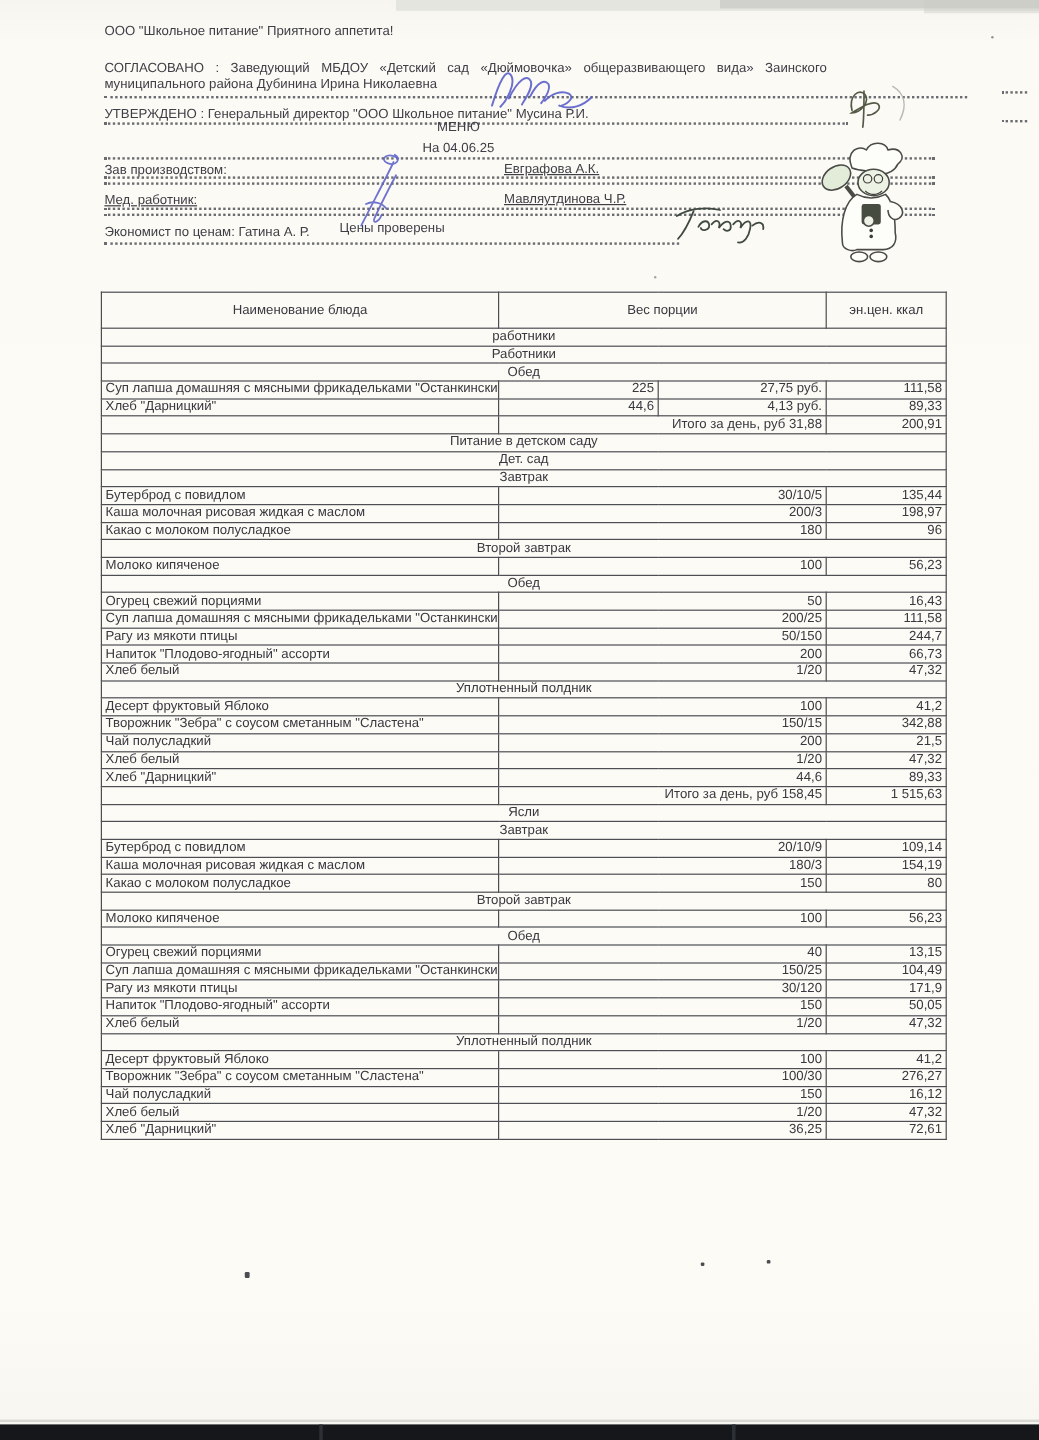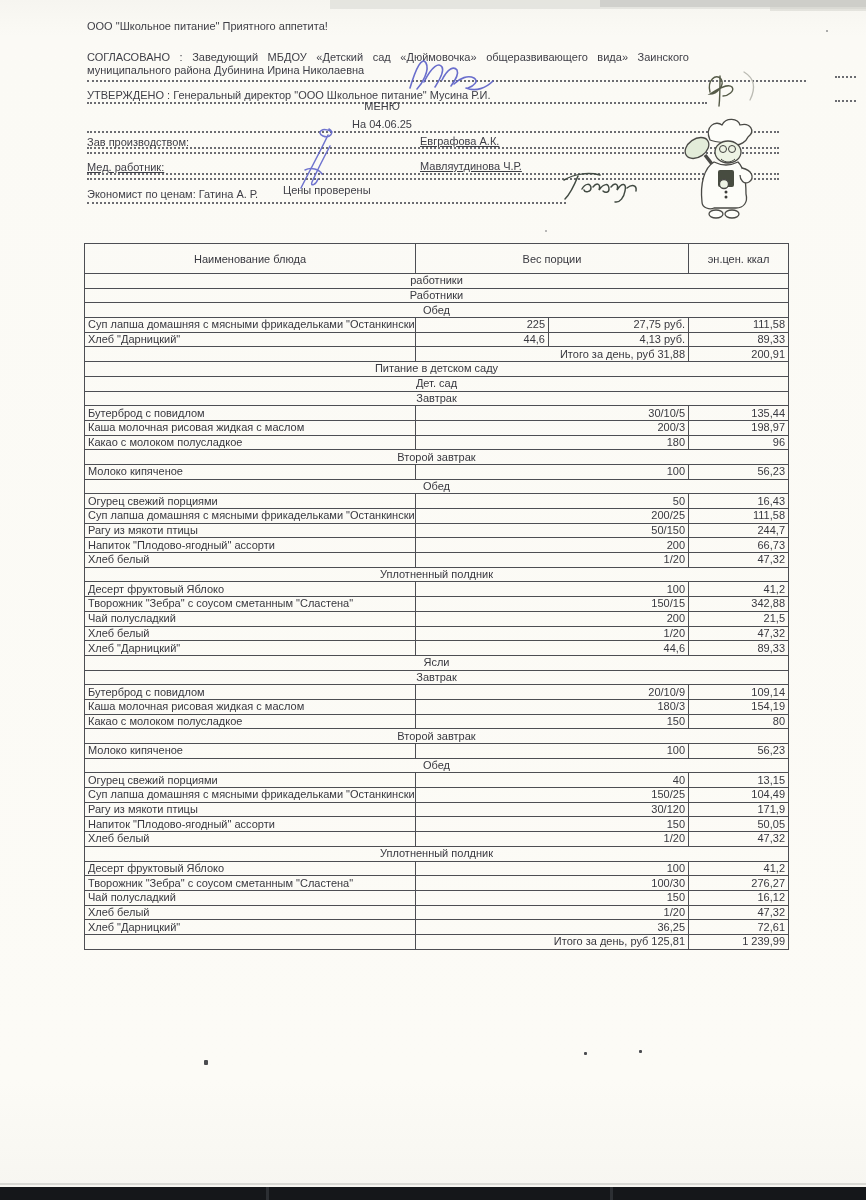--- a/index.html
+++ b/index.html
@@ -254,20 +254,25 @@
           <td>Хлеб белый</td>
           <td class="num" colspan="2">1/20</td>
           <td class="num">47,32</td>
         </tr>
         <tr>
           <td>Хлеб "Дарницкий"</td>
           <td class="num" colspan="2">44,6</td>
           <td class="num">89,33</td>
         </tr>
         <tr>
+          <td></td>
+          <td class="lbl" colspan="2">Итого за день, руб 158,45</td>
+          <td class="num">1 515,63</td>
+        </tr>
+        <tr>
           <td class="sec" colspan="4">Ясли</td>
         </tr>
         <tr>
           <td class="sec" colspan="4">Завтрак</td>
         </tr>
         <tr>
           <td>Бутерброд с повидлом</td>
           <td class="num" colspan="2">20/10/9</td>
           <td class="num">109,14</td>
         </tr>
@@ -337,25 +342,20 @@
         </tr>
         <tr>
           <td>Хлеб белый</td>
           <td class="num" colspan="2">1/20</td>
           <td class="num">47,32</td>
         </tr>
         <tr>
           <td>Хлеб "Дарницкий"</td>
           <td class="num" colspan="2">36,25</td>
           <td class="num">72,61</td>
-        </tr>
-        <tr>
-          <td></td>
-          <td class="lbl" colspan="2">Итого за день, руб 125,81</td>
-          <td class="num">1 239,99</td>
         </tr>
       </tbody>
   </table>
 
   <div class="artifact" style="left:0;top:1183px;width:866px;height:2px;background:#d9d9d4;"></div>
   <div class="artifact" style="left:0;top:1187px;width:866px;height:13px;background:#15171a;">
     <div style="position:absolute;left:266px;top:0;width:3px;height:13px;background:#2c2f33;"></div>
     <div style="position:absolute;left:610px;top:0;width:3px;height:13px;background:#2c2f33;"></div>
   </div>
 

